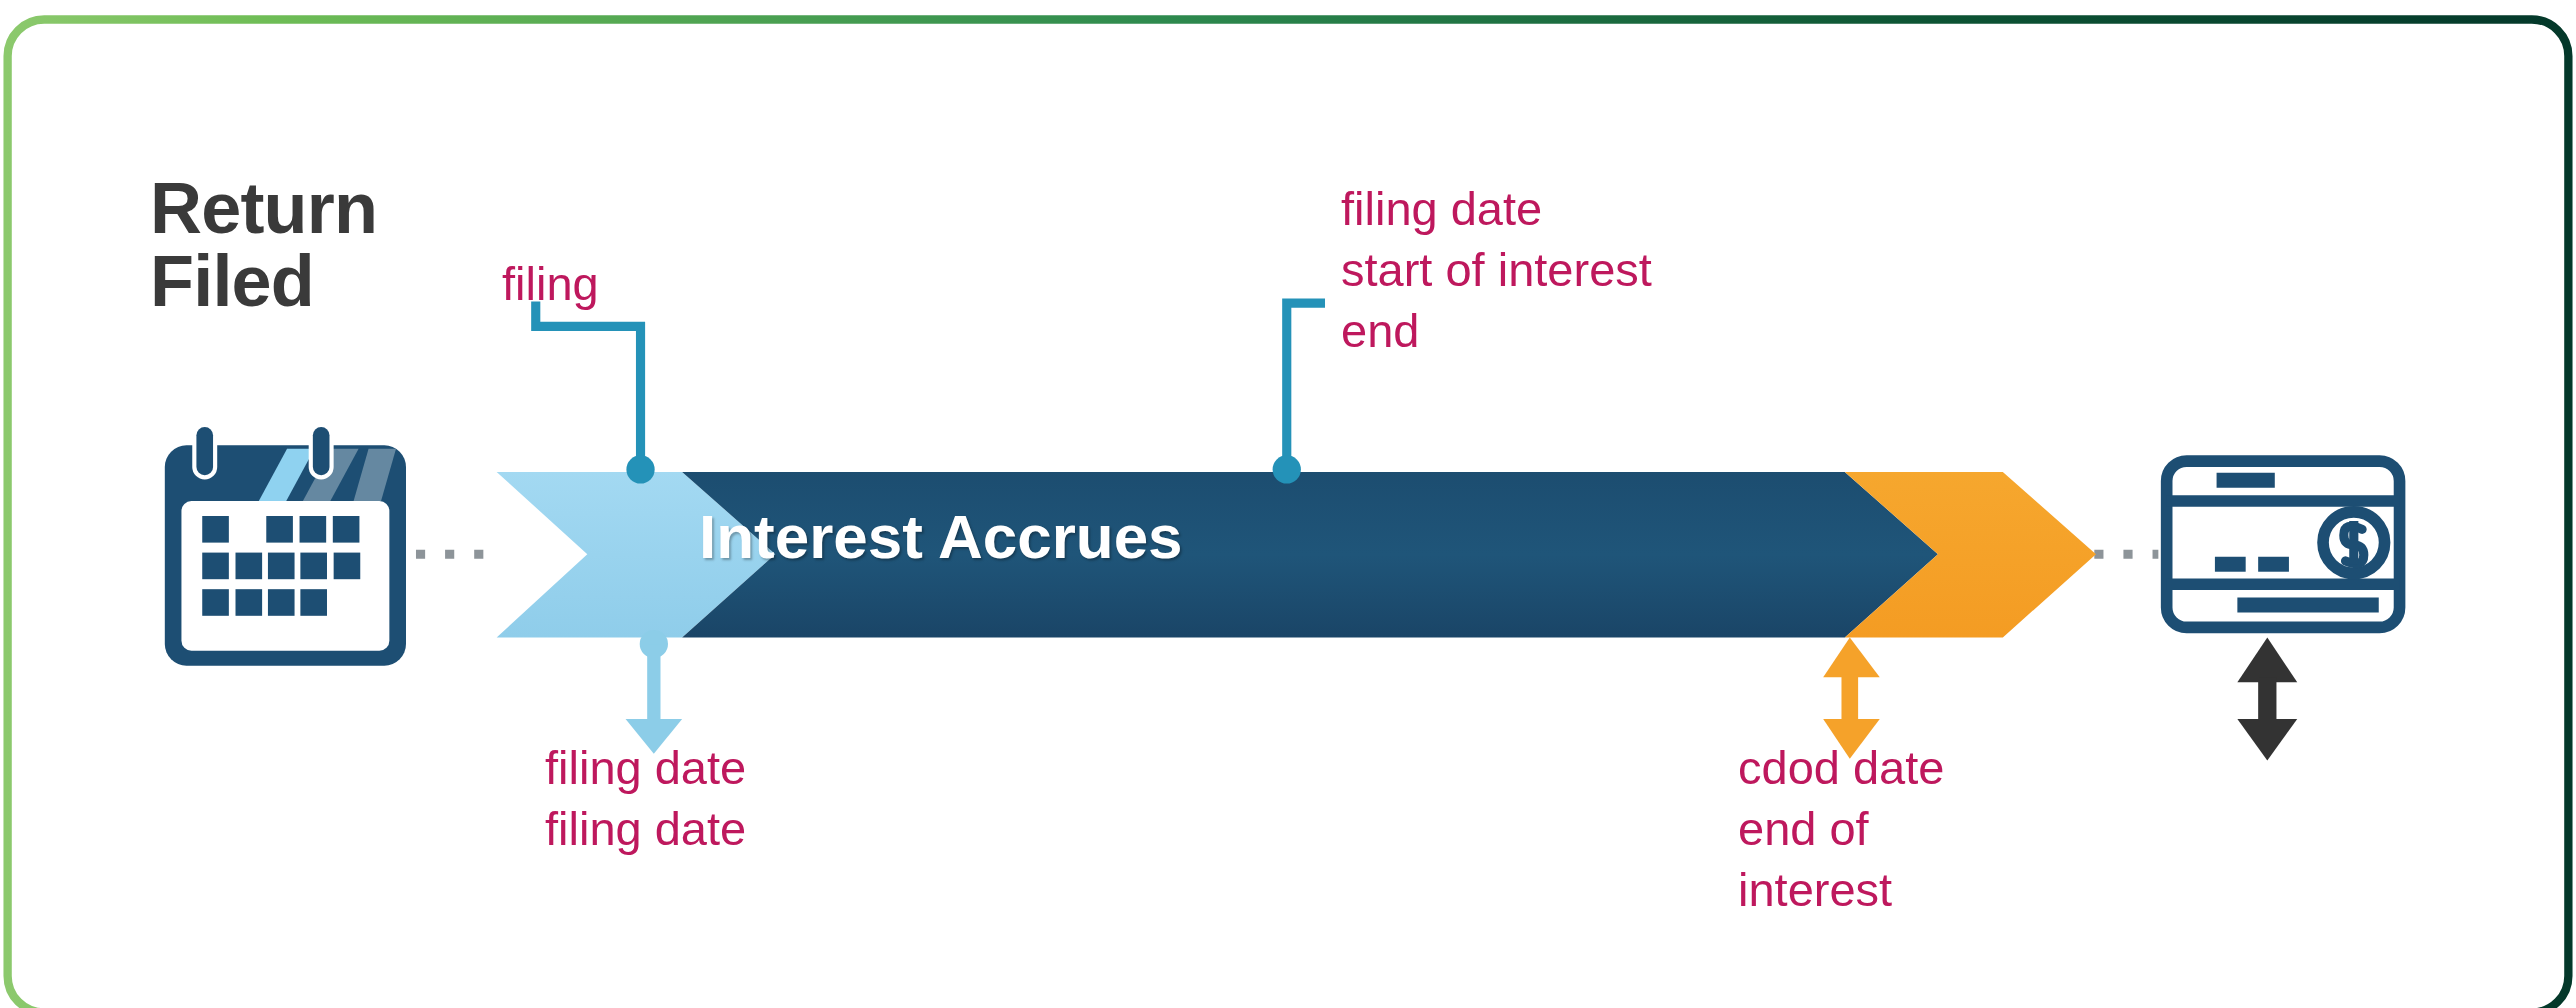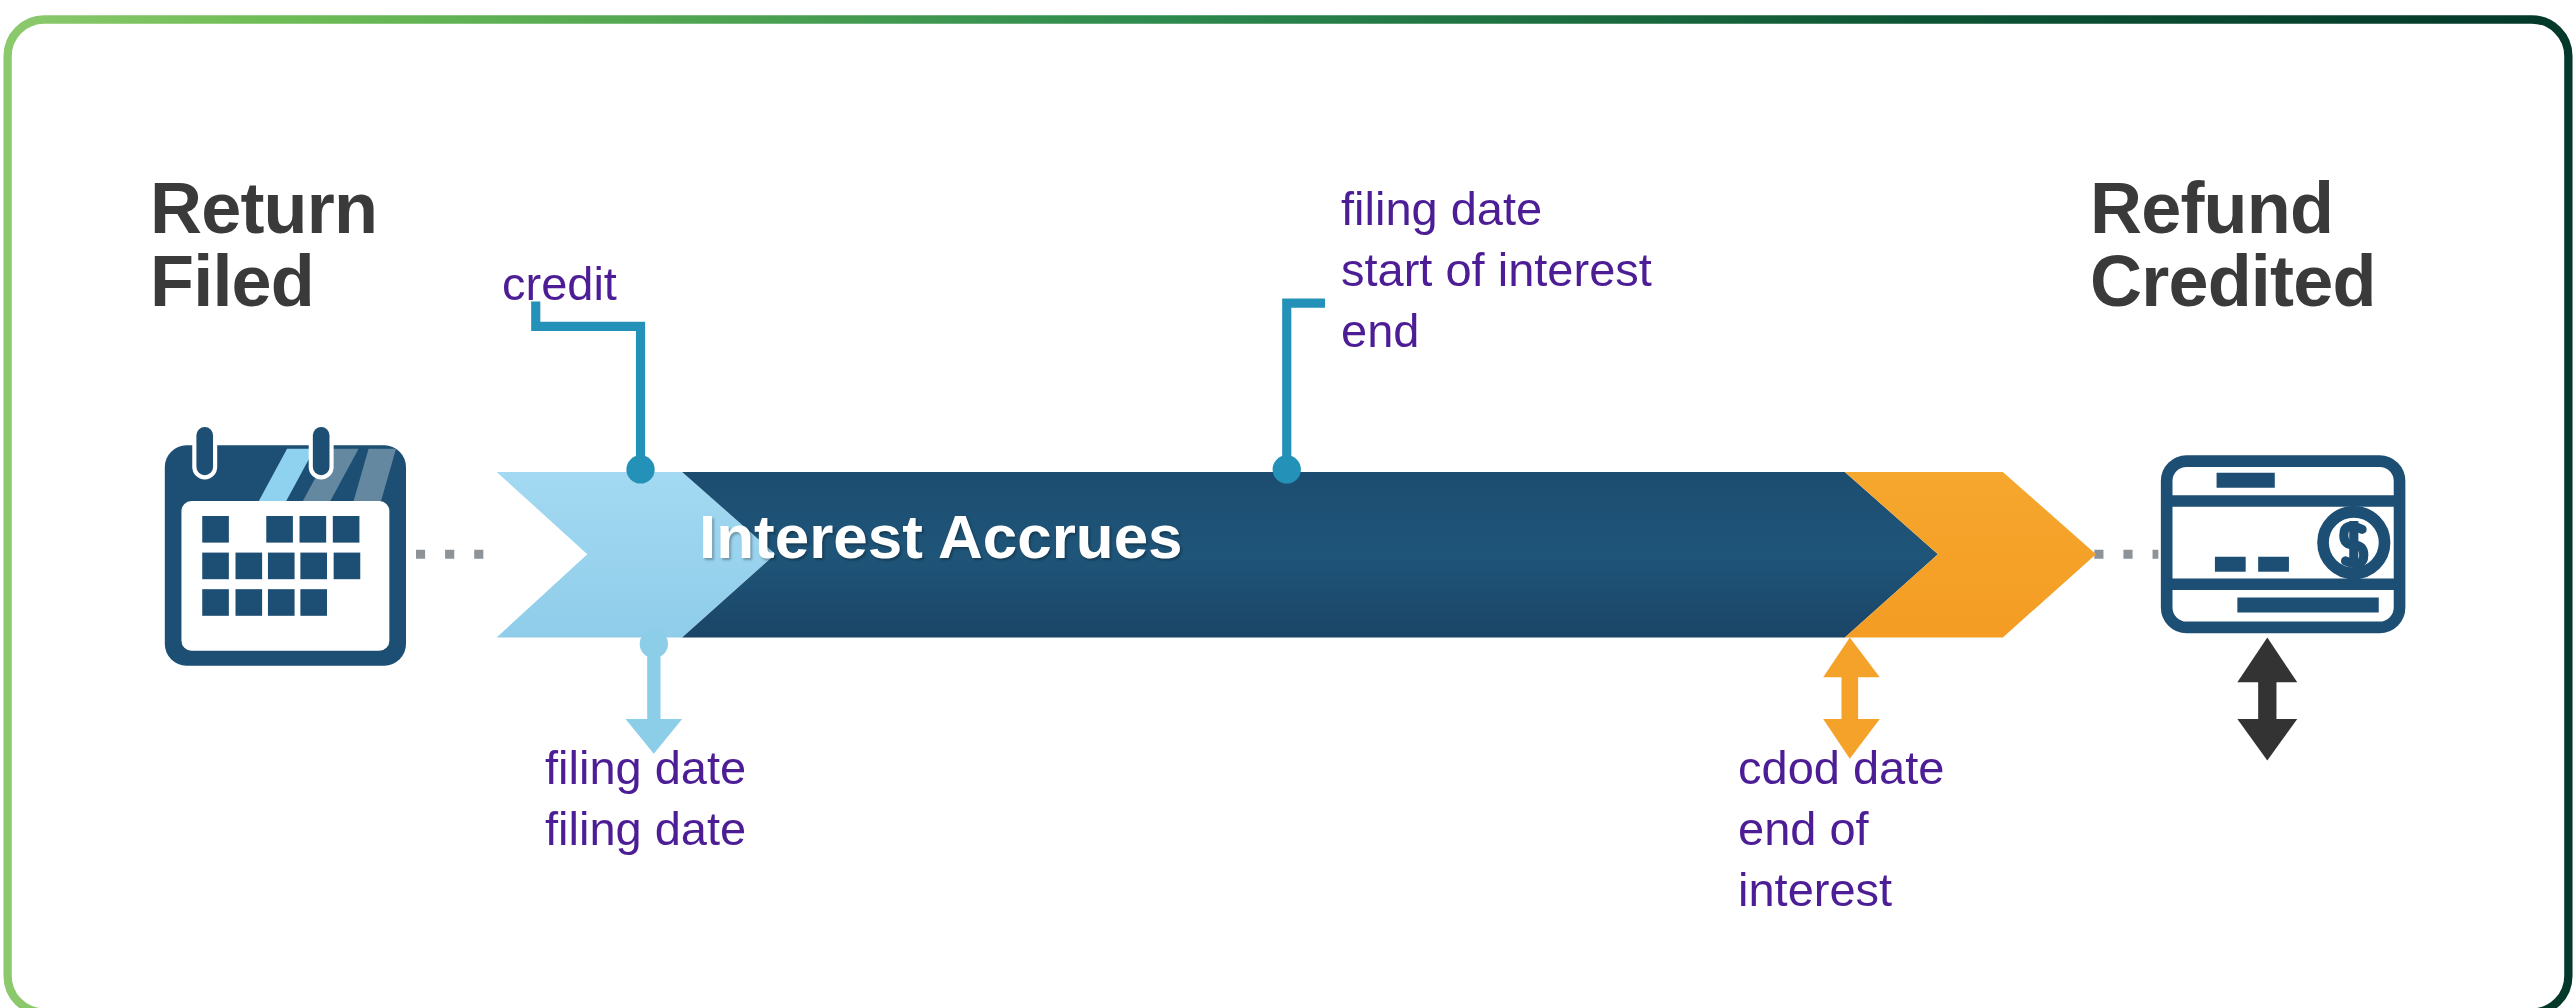--- a/index.html
+++ b/index.html
@@ -46,21 +46,21 @@
     letter-spacing: -0.8px;
     white-space: pre-line;
     text-align: left;
   }
   #heading-left  { left: 150px;  top: 160px; }
   #heading-right { left: 2090px; top: 160px; text-align: left; }
 
   
   .callout {
     position: absolute;
-    color: #4c1d95;
+    color: #be185d;
     font-size: 47px;
     line-height: 1.30;
     white-space: pre-line;
   }
   #callout-filing        { left: 502px;  top: 241px; }
   #callout-filing-start  { left: 1341px; top: 166px; }
   #callout-filing-date   { left: 545px;  top: 725px; }
   #callout-cdod          { left: 1738px; top: 725px; }
   #callout-credit        { left: 2121px; top: 725px; }
 
@@ -195,26 +195,24 @@
     <g fill="#333333">
       <polygon points="2726,752 2762,806 2690,806"></polygon>
       <rect x="2715" y="800" width="22" height="56"></rect>
       <polygon points="2726,900 2762,850 2690,850"></polygon>
     </g>
   </svg>
 
   <div class="heading" id="heading-left">Return
 Filed</div>
 
-  <div class="heading" id="heading-right">Refund
-Credited</div>
 
   <div id="bar-label">Interest Accrues</div>
 
-  <div class="callout" id="callout-filing">credit</div>
+  <div class="callout" id="callout-filing">filing</div>
 
   <div class="callout" id="callout-filing-start">filing date
  start of interest
 end</div>
 
   <div class="callout" id="callout-filing-date">filing date
 filing date</div>
 
   <div class="callout" id="callout-cdod">cdod date
 end of

